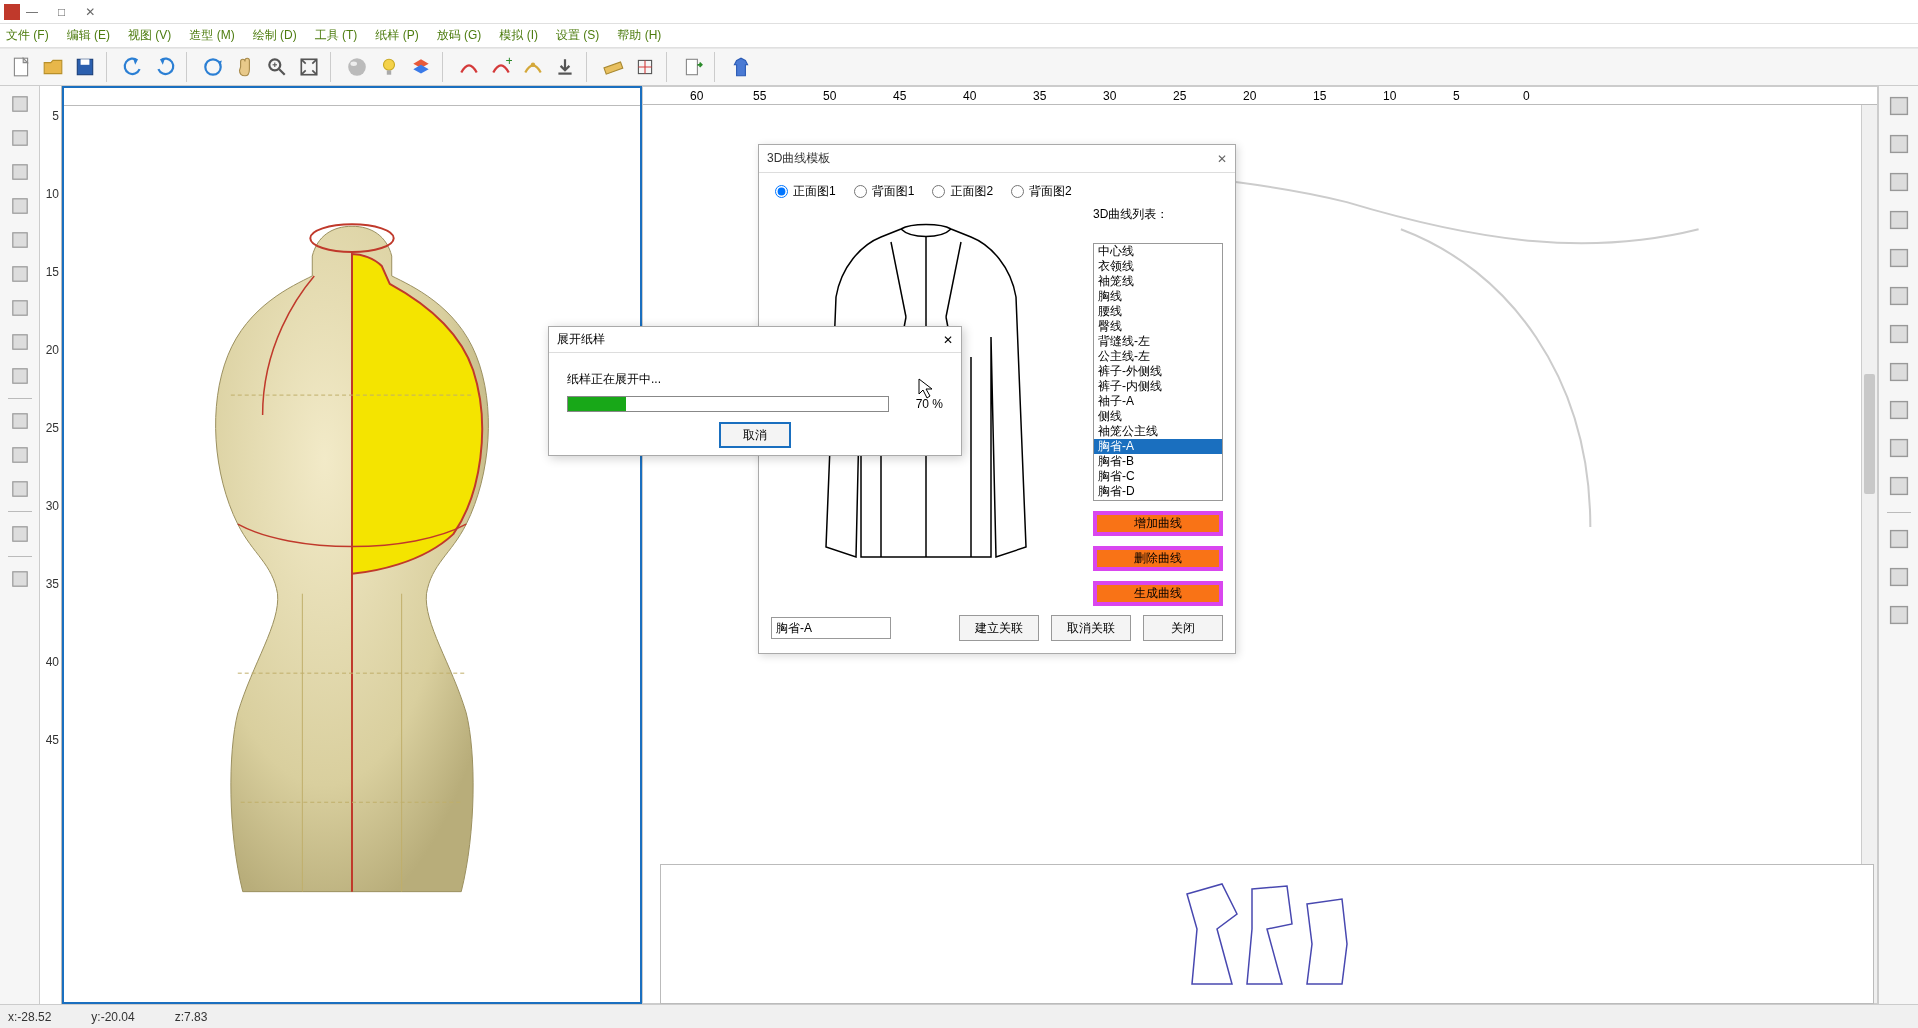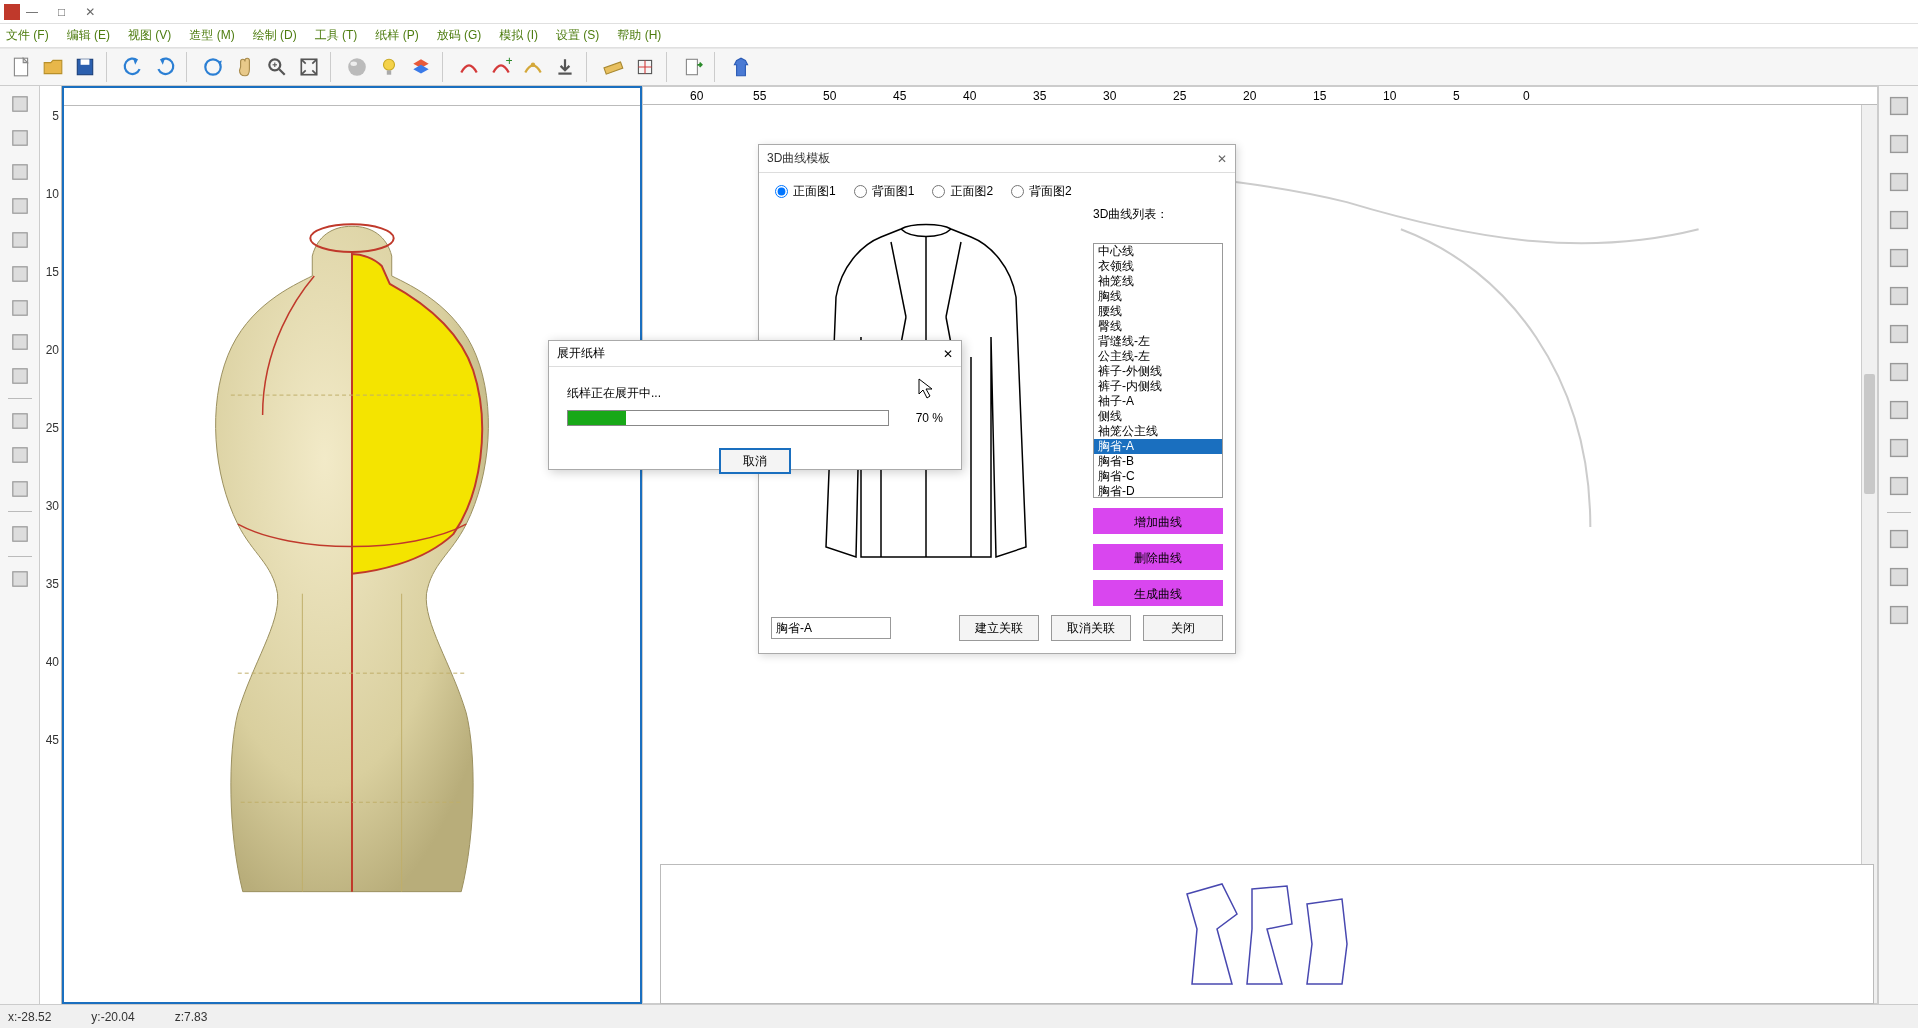--- a/index.html
+++ b/index.html
@@ -65,35 +65,35 @@
 .modal-3dcurve .mtitle .close { margin-left:auto; color:#666; }
 .modal-3dcurve .radios { padding:10px 16px 6px; display:flex; gap:18px; align-items:center; }
 .modal-3dcurve .radios label { display:flex; align-items:center; gap:5px; }
 .modal-3dcurve .body { display:flex; padding:0 12px; gap:12px; height:400px; }
 .modal-3dcurve .preview { flex:1; border:1px solid #fff; display:flex; align-items:flex-start; justify-content:center; padding-top:10px; }
 .modal-3dcurve .sidepanel { width:130px; display:flex; flex-direction:column; }
 .modal-3dcurve .listlabel { margin-bottom:4px; }
 .modal-3dcurve .listbox { border:1px solid #999; height:290px; overflow:auto; background:#fff;margin-top:16px; }
 .modal-3dcurve .listbox .item { padding:0 4px; line-height:15px; white-space:nowrap; cursor:default; }
 .modal-3dcurve .listbox .item.selected { background:#1a6fbf; color:#fff; }
-.modal-3dcurve .sidebtn { margin-top:10px; height:26px; border:6px solid #d946ef; background:#d946ef; }
+.modal-3dcurve .sidebtn { margin-top:10px; height:26px; border:4px solid #d946ef; background:#f97316; }
 .modal-3dcurve .footer { position:absolute; bottom:12px; left:12px; right:12px; display:flex; gap:12px; align-items:center; }
 .modal-3dcurve .footer input[type=text]{ width:120px; height:22px; border:1px solid #999; padding:0 4px; }
 .modal-3dcurve .footer .fbtn { width:80px; height:26px; border:1px solid #999; background:#f4f4f4; }
 
 
-.modal-progress { position:absolute; left:548px; top:340px; width:414px; height:130px; background:#fff; border:1px solid #aaa; box-shadow:2px 2px 10px rgba(0,0,0,.2); z-index:60; }
+.modal-progress { position:absolute; left:548px; top:326px; width:414px; height:130px; background:#fff; border:1px solid #aaa; box-shadow:2px 2px 10px rgba(0,0,0,.2); z-index:60; }
 .modal-progress .mtitle { height:26px; display:flex; align-items:center; padding:0 8px; border-bottom:1px solid #ddd; }
 .modal-progress .mtitle .close { margin-left:auto; }
 .modal-progress .msg { padding:18px 18px 8px; }
 .modal-progress .bar-row { display:flex; align-items:center; padding:0 18px; gap:14px; }
 .modal-progress .bar { flex:1; height:16px; border:1px solid #888; background:#fff; position:relative; }
 .modal-progress .bar .fill { position:absolute; left:0; top:0; bottom:0; width:18%; background:#18a818; }
 .modal-progress .pct { width:40px; text-align:right; }
-.modal-progress .btnrow { text-align:center; margin-top:22px; }
+.modal-progress .btnrow { text-align:center; margin-top:10px; }
 .modal-progress .btnrow button { width:72px; height:26px; border:2px solid #1a6fbf; background:#f4f4f4; }
 
 
 .cursor { position:absolute; left:918px; top:378px; z-index:70; pointer-events:none; }
 
 </style>
 </head>
 <body>
 
 <div class="titlebar">

